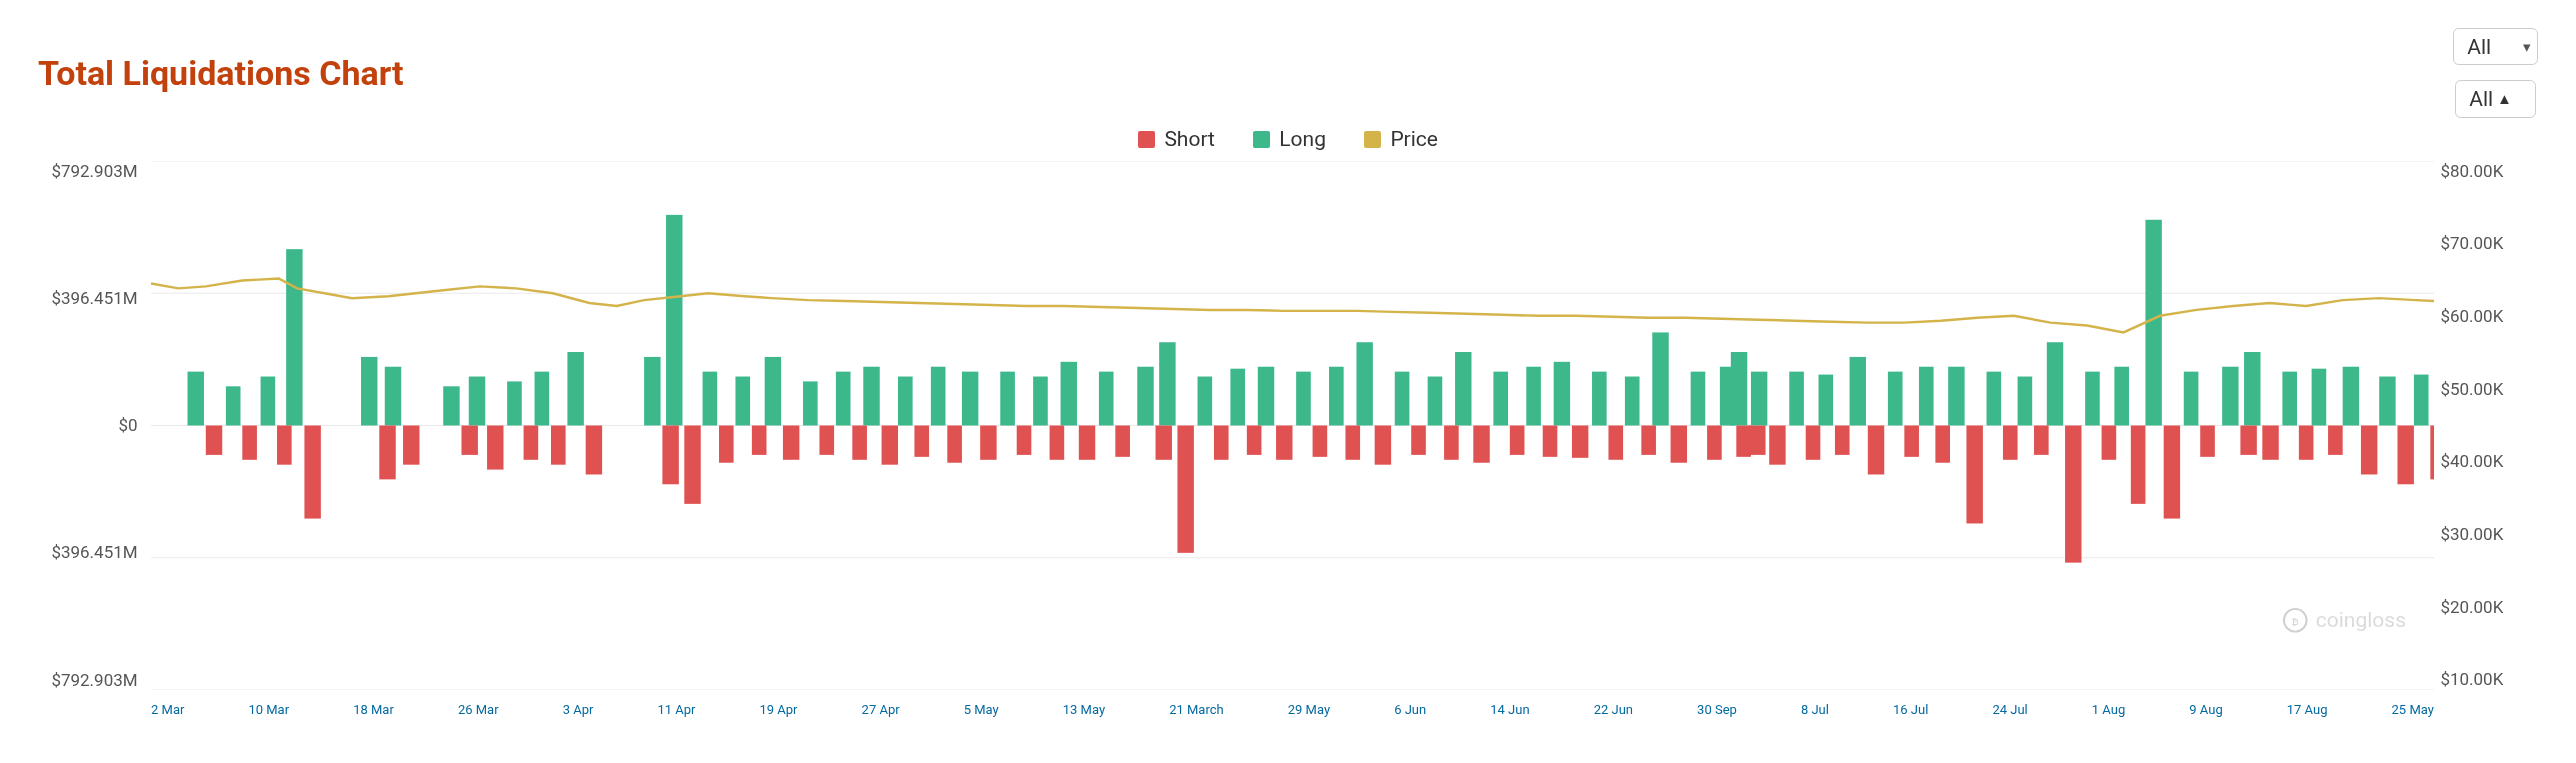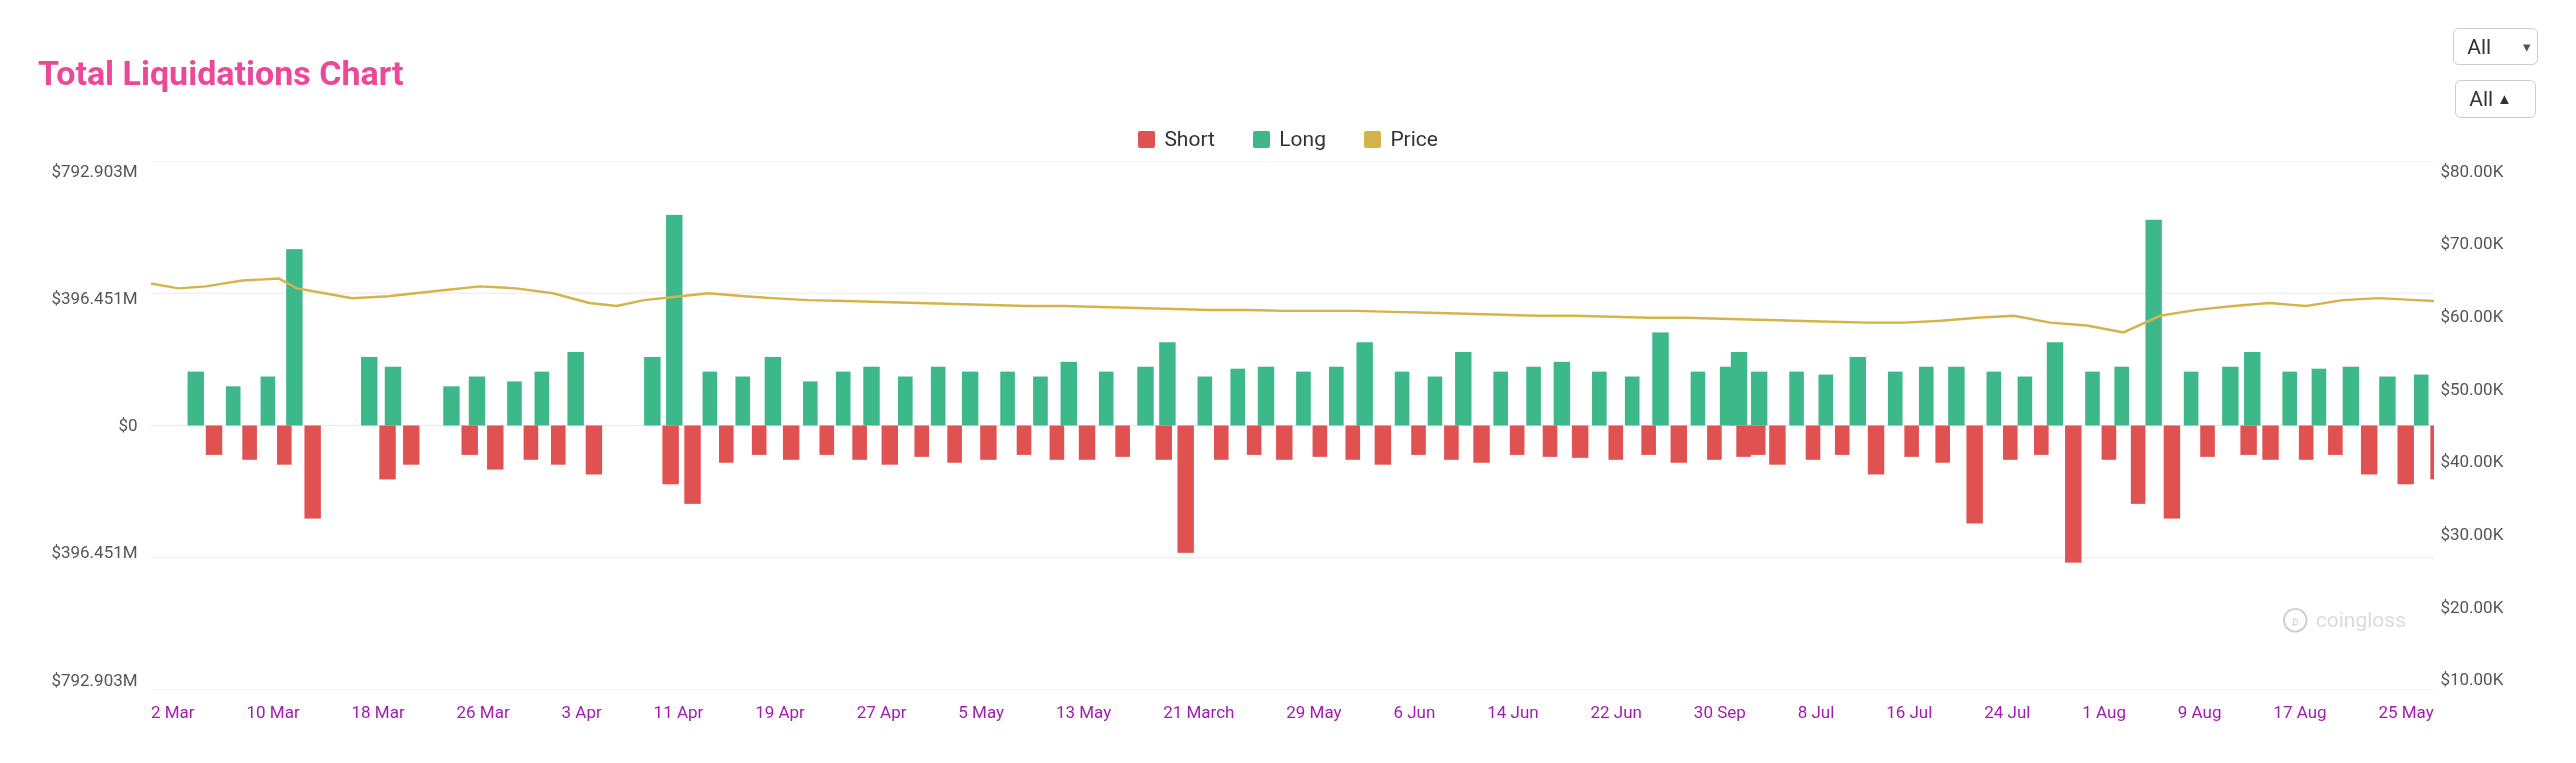--- a/index.html
+++ b/index.html
@@ -19,21 +19,21 @@
     }
     .header-row {
       display: flex;
       justify-content: space-between;
       align-items: center;
       margin-bottom: 9.4px;
     }
     .chart-title {
       font-size: 34px;
       font-weight: 700;
-      color: #ec4899;
+      color: #c2410c;
     }
     .header-controls {
       display: flex;
       gap: 15px;
       align-items: center;
       flex-direction: column;
     }
     .dropdown {
       border: 0.9px solid #ccc;
       border-radius: 5.7px;
@@ -136,22 +136,22 @@
       left: 113px;
       right: 104px;
       bottom: 0;
       height: 52px;
       display: flex;
       justify-content: space-between;
       align-items: flex-start;
       padding-top: 7.6px;
     }
     .x-label {
-      font-size: 17px;
-      color: #a21caf;
+      font-size: 13px;
+      color: #0369a1;
       text-align: center;
     }
     svg.bars-svg {
       position: absolute;
       top: 0;
       left: 0;
       width: 100%;
       height: 100%;
     }
     .watermark {

